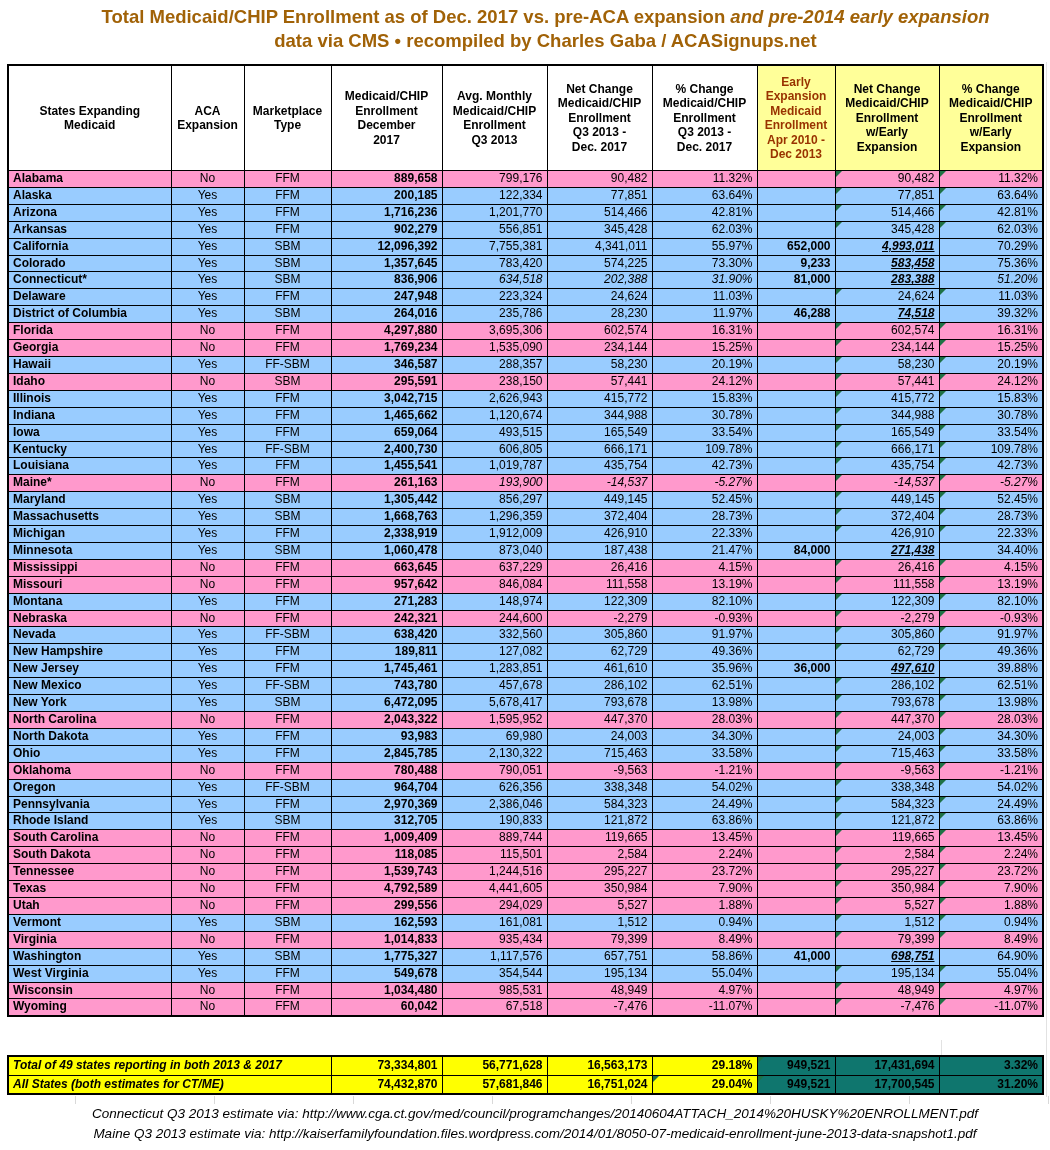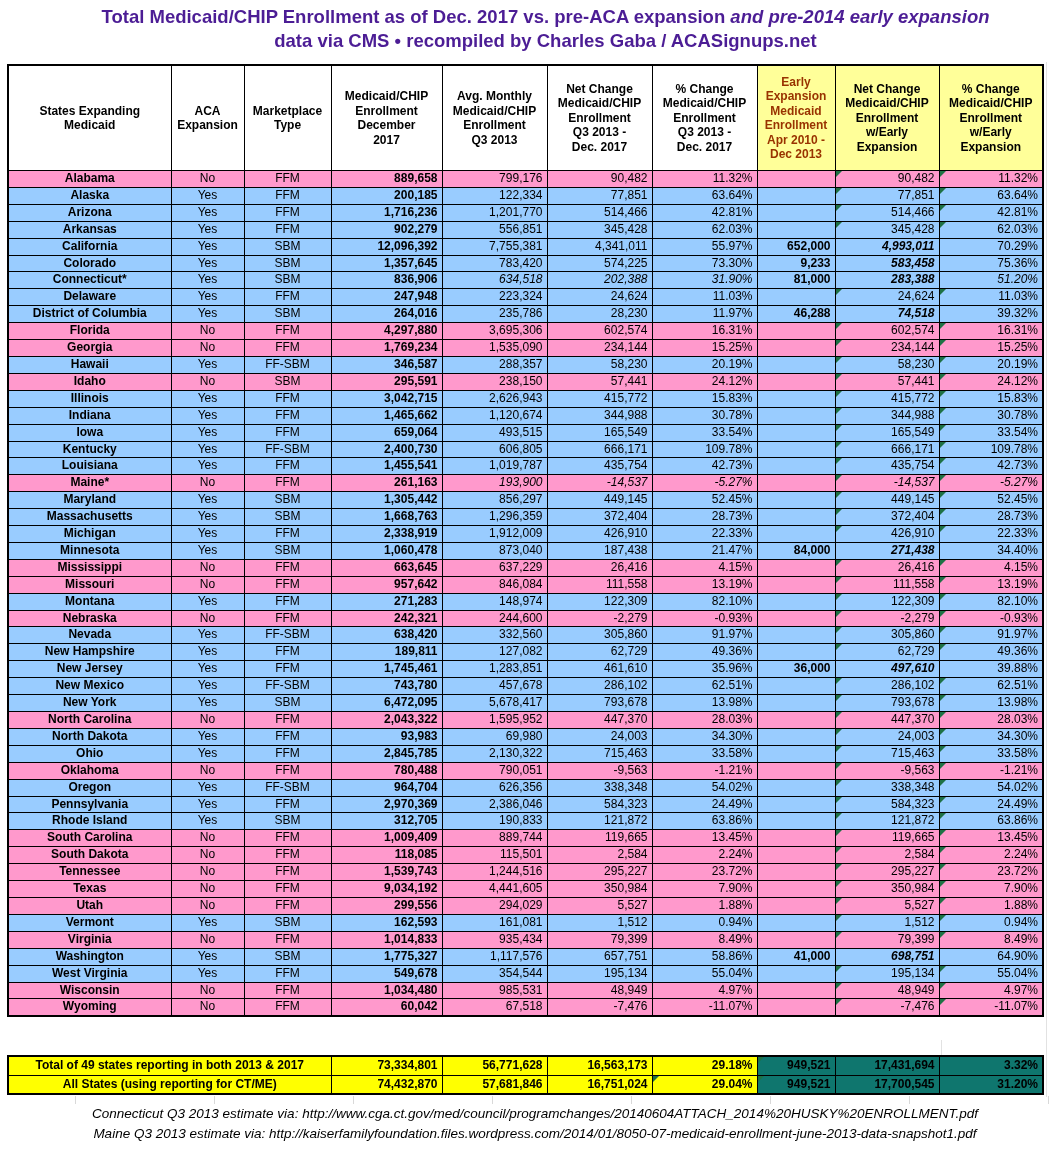--- a/index.html
+++ b/index.html
@@ -4,21 +4,21 @@
 <style>
   html,body { margin:0; padding:0; }
   body {
     width:1050px; height:1150px;
     background:#ffffff;
     font-family:"Liberation Sans", sans-serif;
     position:relative;
     overflow:hidden;
   }
   .title-block { position:absolute; top:5px; left:0; width:1050px; text-align:center; }
-  .title-line { font-size:18.5px; font-weight:bold; line-height:24px; color:#4c1d95;padding-left:41px; }
+  .title-line { font-size:18.5px; font-weight:bold; line-height:24px; color:#a16207;padding-left:41px; }
   .title-italic { font-style:italic; }
 
   table { border-collapse:collapse; table-layout:fixed; }
   #main-table { position:absolute; left:7px; top:64px; border:2px solid #000; }
   #totals-table { position:absolute; left:7px; top:1055px; border:2px solid #000; }
 
   th, td { border:1px solid #000; overflow:hidden; }
 
   thead th {
     white-space:pre-line;
@@ -30,40 +30,40 @@
   thead th.yellow { background:#FFFF99; }
   thead th.early-head { color:#993300; }
 
   tbody td {
     height:15.9px; font-size:12px; line-height:15.9px;
     padding:0 4px; white-space:nowrap;
     position:relative; color:#000;
   }
   .num { text-align:right; }
   .ctr { text-align:center; }
-  .state-cell { font-weight:bold; text-align:center; }
+  .state-cell { font-weight:bold; text-align:left; }
   .bold { font-weight:bold; }
   .it { font-style:italic; }
-  .bi { font-weight:bold; font-style:italic; }
+  .bi { font-weight:bold; font-style:italic;text-decoration:underline; }
 
   .row-pink td { background:#FF99CC; }
   .row-blue td { background:#99CCFF; }
 
   .marker {
     position:absolute; left:0; top:0; width:0; height:0;
     border-top:6px solid #1E7145; border-right:6px solid transparent;
   }
 
   #totals-table td {
     height:17.5px; font-size:12px; font-weight:bold; line-height:17.5px;
     padding:0 4px; white-space:nowrap; position:relative; color:#000;
   }
   td.total-bright { background:#FFFF00; }
   td.total-light  { background:#0f766e; }
-  .total-label { text-align:center; }
+  .total-label { text-align:left;font-style:italic; }
 
   .footnotes { position:absolute; left:30px; top:1104px; width:1010px;text-align:center; }
   .footnote { font-size:13.5px; font-style:italic; line-height:20px; color:#000; white-space:nowrap; }
 
   .grid-line { position:absolute; background:#e2e2e2; }
   .grid-tick { position:absolute; width:1px; height:8px; background:#d9d9d9; top:1096px; }
 </style>
 </head>
 <body>
 
@@ -631,21 +631,21 @@
         <td class="num">295,227</td>
         <td class="num">23.72%</td>
         <td class="num bold"></td>
         <td class="num">295,227<span class="marker"></span></td>
         <td class="num">23.72%<span class="marker"></span></td>
       </tr>
       <tr class="row-pink">
         <td class="state-cell">Texas</td>
         <td class="ctr">No</td>
         <td class="ctr">FFM</td>
-        <td class="num bold">9,034,192</td>
+        <td class="num bold">4,792,589</td>
         <td class="num">4,441,605</td>
         <td class="num">350,984</td>
         <td class="num">7.90%</td>
         <td class="num bold"></td>
         <td class="num">350,984<span class="marker"></span></td>
         <td class="num">7.90%<span class="marker"></span></td>
       </tr>
       <tr class="row-pink">
         <td class="state-cell">Utah</td>
         <td class="ctr">No</td>
@@ -751,21 +751,21 @@
         <td colspan="3" class="total-label total-bright">Total of 49 states reporting in both 2013 &amp; 2017</td>
         <td class="num total-bright">73,334,801</td>
         <td class="num total-bright">56,771,628</td>
         <td class="num total-bright">16,563,173</td>
         <td class="num total-bright">29.18%</td>
         <td class="num total-light">949,521<span class="marker"></span></td>
         <td class="num total-light">17,431,694</td>
         <td class="num total-light">3.32%</td>
       </tr>
       <tr>
-        <td colspan="3" class="total-label total-bright">All States (using reporting for CT/ME)</td>
+        <td colspan="3" class="total-label total-bright">All States (both estimates for CT/ME)</td>
         <td class="num total-bright">74,432,870</td>
         <td class="num total-bright">57,681,846</td>
         <td class="num total-bright">16,751,024</td>
         <td class="num total-bright">29.04%<span class="marker"></span></td>
         <td class="num total-light">949,521<span class="marker"></span></td>
         <td class="num total-light">17,700,545</td>
         <td class="num total-light">31.20%</td>
       </tr>
     </tbody>
 </table>

